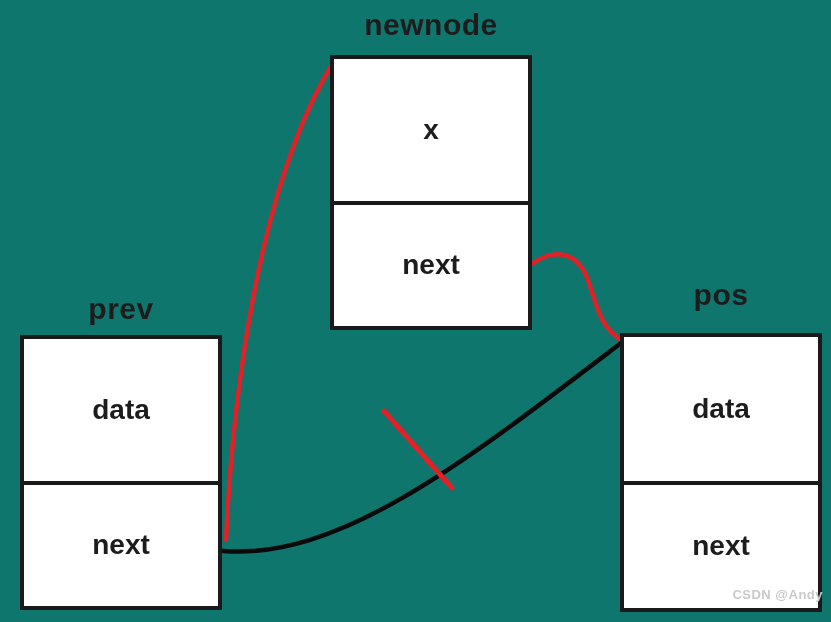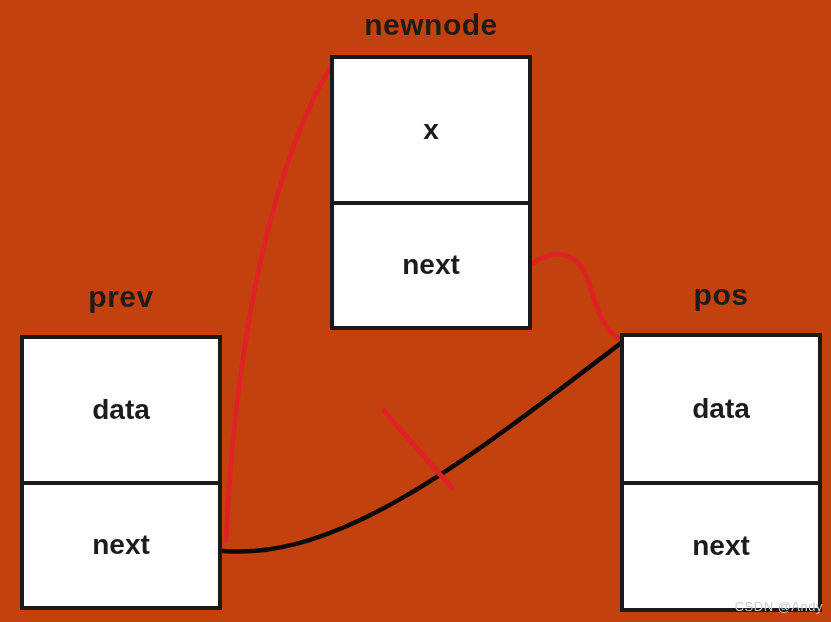--- a/index.html
+++ b/index.html
@@ -5,21 +5,21 @@
   html, body {
     margin: 0;
     padding: 0;
     background: #ffffff;
     font-family: "Liberation Sans", sans-serif;
   }
   .canvas {
     position: relative;
     width: 831px;
     height: 622px;
-    background: #c2410c;
+    background: #0f766e;
     overflow: hidden;
   }
   .links-layer {
     position: absolute;
     inset: 0;
     width: 831px;
     height: 622px;
     pointer-events: none;
   }
   .node-label {
@@ -47,23 +47,23 @@
     font-weight: 700;
     color: #1c1c1c;
   }
   .cell + .cell {
     border-top: 4px solid #1a1a1a;
     text-align: center;
   }
   .watermark {
     position: absolute;
     right: 8px;
-    bottom: 8px;
+    bottom: 20px;
     font-size: 13px;
-    font-weight: 400;
+    font-weight: 700;
     color: #c9c9c9;
     letter-spacing: 0.5px;
   }
 </style>
 </head>
 <body>
 
 <div class="canvas">
 
   <svg class="links-layer" viewBox="0 0 831 622">
@@ -76,21 +76,21 @@
 
     <path d="M 384 411 L 452 488" fill="none" stroke-width="5" stroke-linecap="round" stroke="#e02128"></path>
   </svg>
 
   <div class="node-label" style="left:330px; top:8px; width:202px;">newnode</div>
   <div class="node-box" style="left:330px; top:55px; width:202px; height:275px;">
     <div class="cell">x</div>
     <div class="cell">next</div>
   </div>
 
-  <div class="node-label" style="left:20px; top:280px; width:202px;">prev</div>
+  <div class="node-label" style="left:20px; top:292px; width:202px;">prev</div>
   <div class="node-box" style="left:20px; top:335px; width:202px; height:275px;">
     <div class="cell">data</div>
     <div class="cell">next</div>
   </div>
 
   <div class="node-label" style="left:620px; top:278px; width:202px;">pos</div>
   <div class="node-box" style="left:620px; top:333px; width:202px; height:279px;">
     <div class="cell">data</div>
     <div class="cell">next</div>
   </div>

